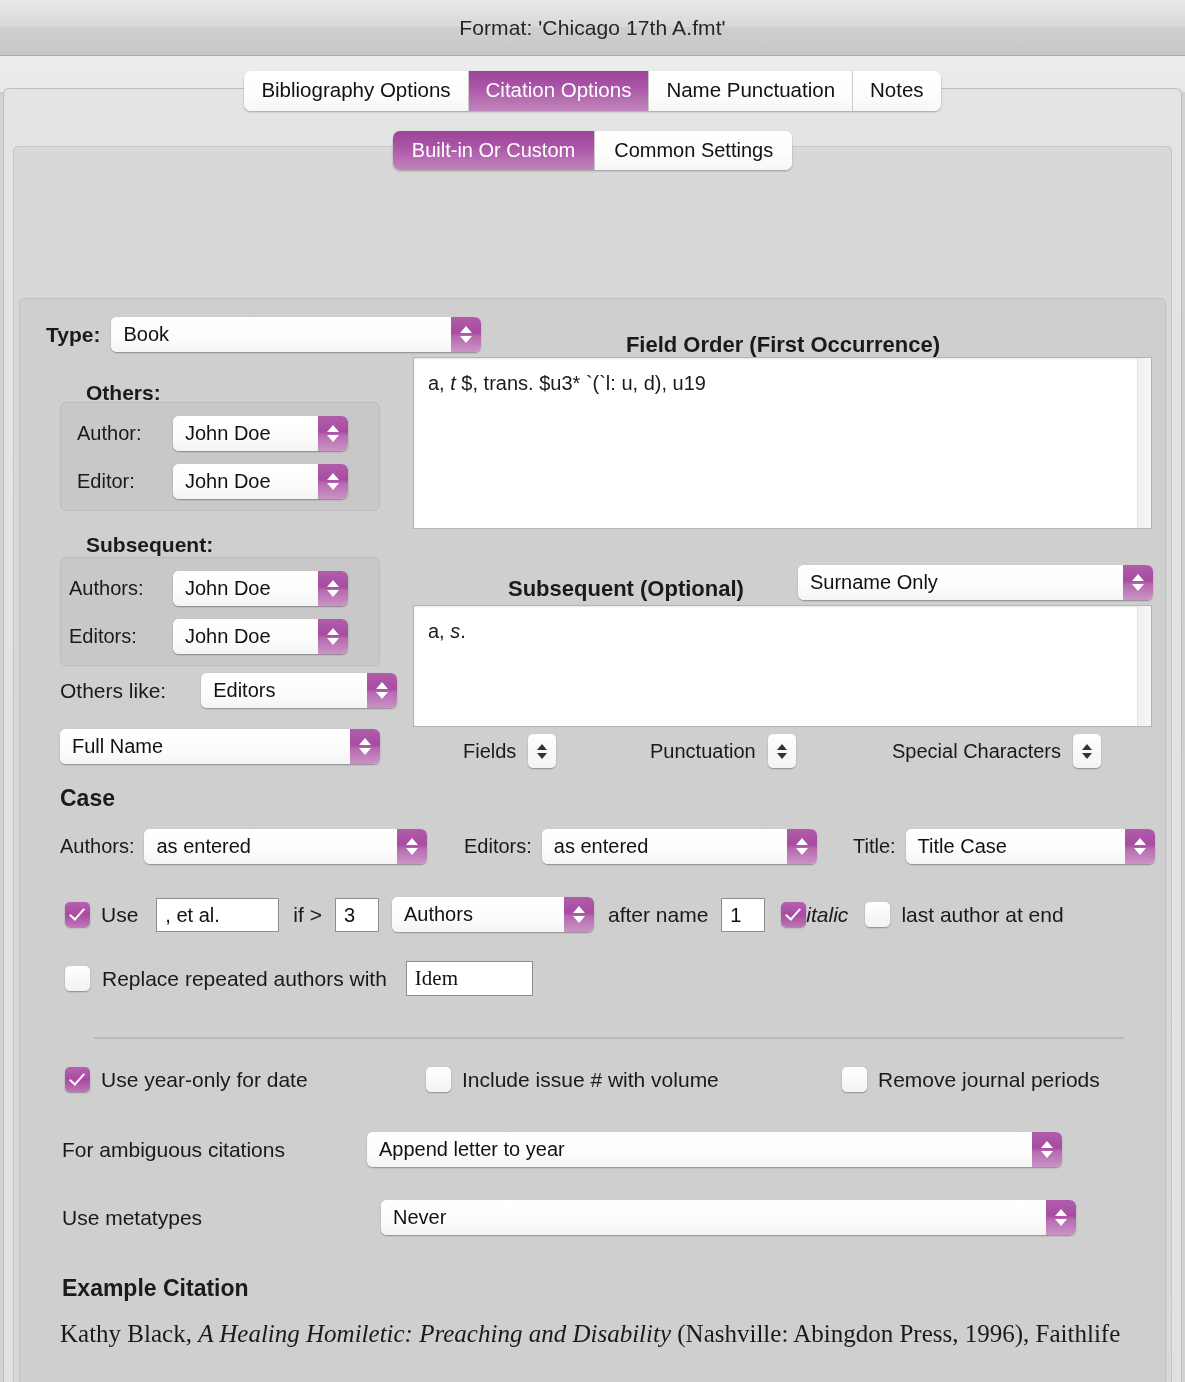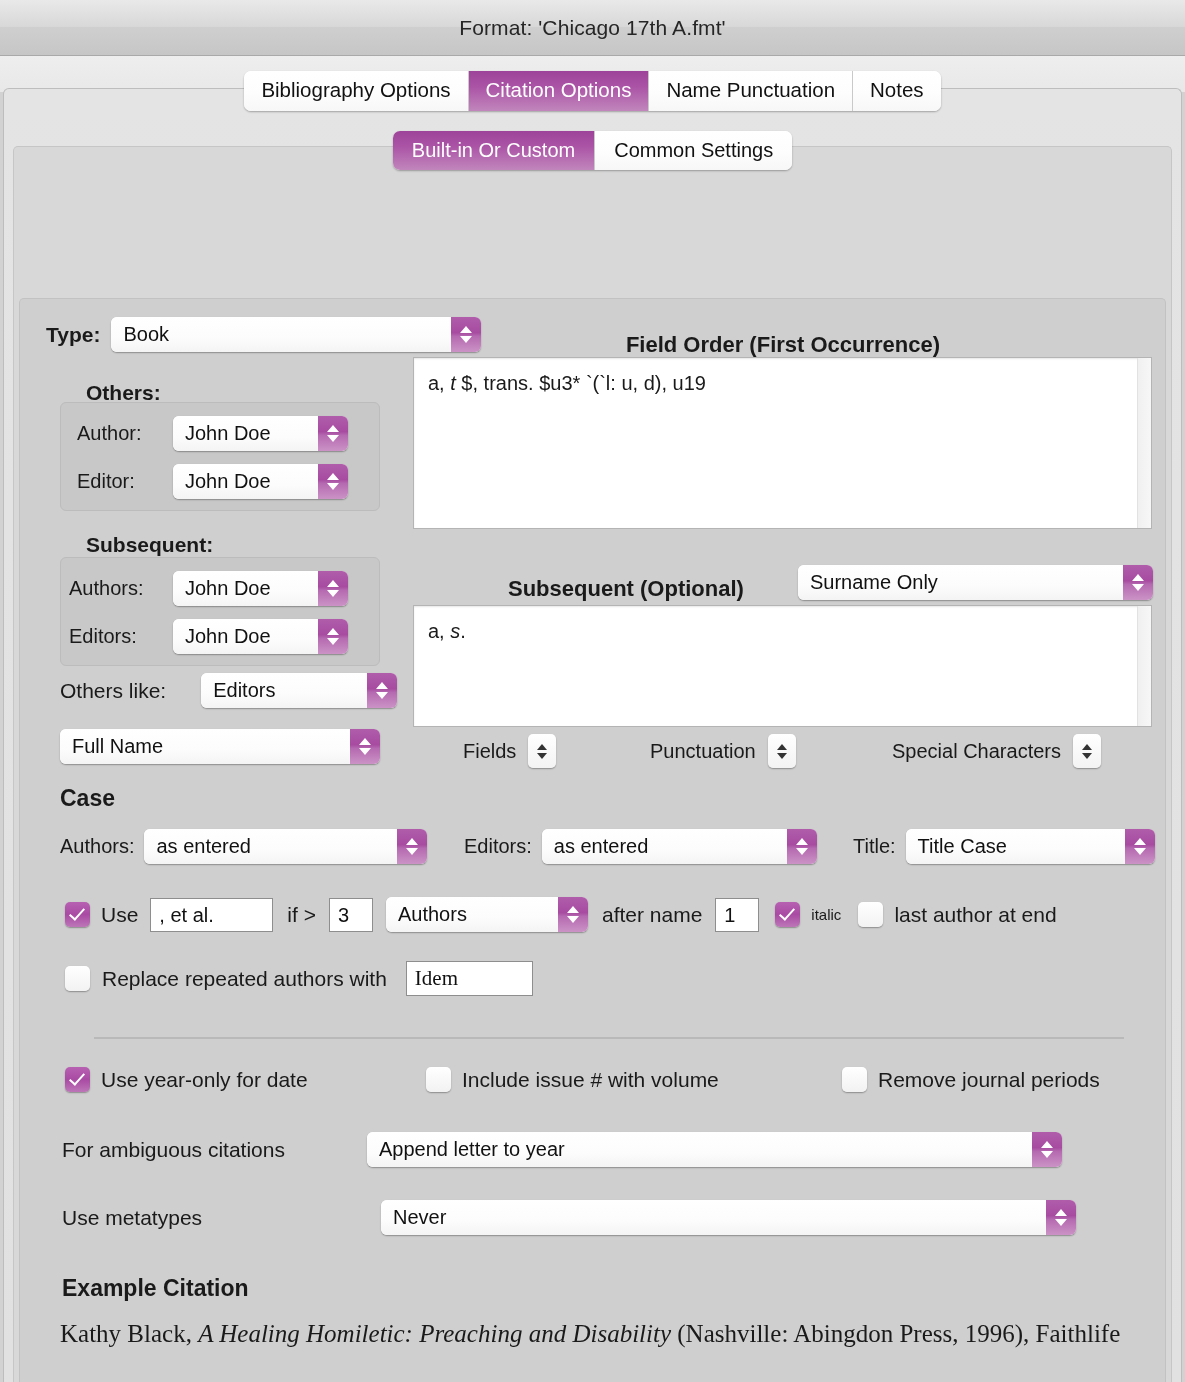--- a/index.html
+++ b/index.html
@@ -372,34 +372,34 @@
           <span class="stepper">
               <i class="ch up"></i>
               <i class="ch dn"></i>
             </span>
         </span>
       </div>
 
       <div class="abs row" style="left:45px; top:598px; gap:0;">
         <span class="chk on"></span>
         <span style="font-size:21px; margin-left:11px;">Use</span>
-        <span class="textfield" style="width:123px; margin-left:12px;">, et al.</span>
+        <span class="textfield" style="width:123px; margin-left:18px;">, et al.</span>
         <span style="font-size:21px; margin-left:14px;">if &gt;</span>
         <span class="textfield" style="width:44px; margin-left:13px;">3</span>
         <span class="popup" style="width:202px; margin-left:13px;">
           <span class="val">Authors</span>
           <span class="stepper">
               <i class="ch up"></i>
               <i class="ch dn"></i>
             </span>
         </span>
         <span style="font-size:21px; margin-left:14px;text-align:right;">after name</span>
         <span class="textfield" style="width:44px; margin-left:13px;">1</span>
         <span class="chk on" style="margin-left:16px;"></span>
-        <span style="font-size:15px; margin-left:11px; ">italic</span>
+        <span style="font-size:21px; font-style:italic;">italic</span>
         <span class="chk" style="margin-left:17px;"></span>
         <span style="font-size:21px; margin-left:11px;">last author at end</span>
       </div>
 
       <div class="abs row" style="left:45px; top:662px;">
         <span class="chk"></span>
         <span style="font-size:21px; margin-left:12px;">Replace repeated authors with</span>
         <span class="textfield" style="width:127px; margin-left:19px; font-family:'Liberation Serif', serif; font-size:21px;">Idem</span>
       </div>
 

